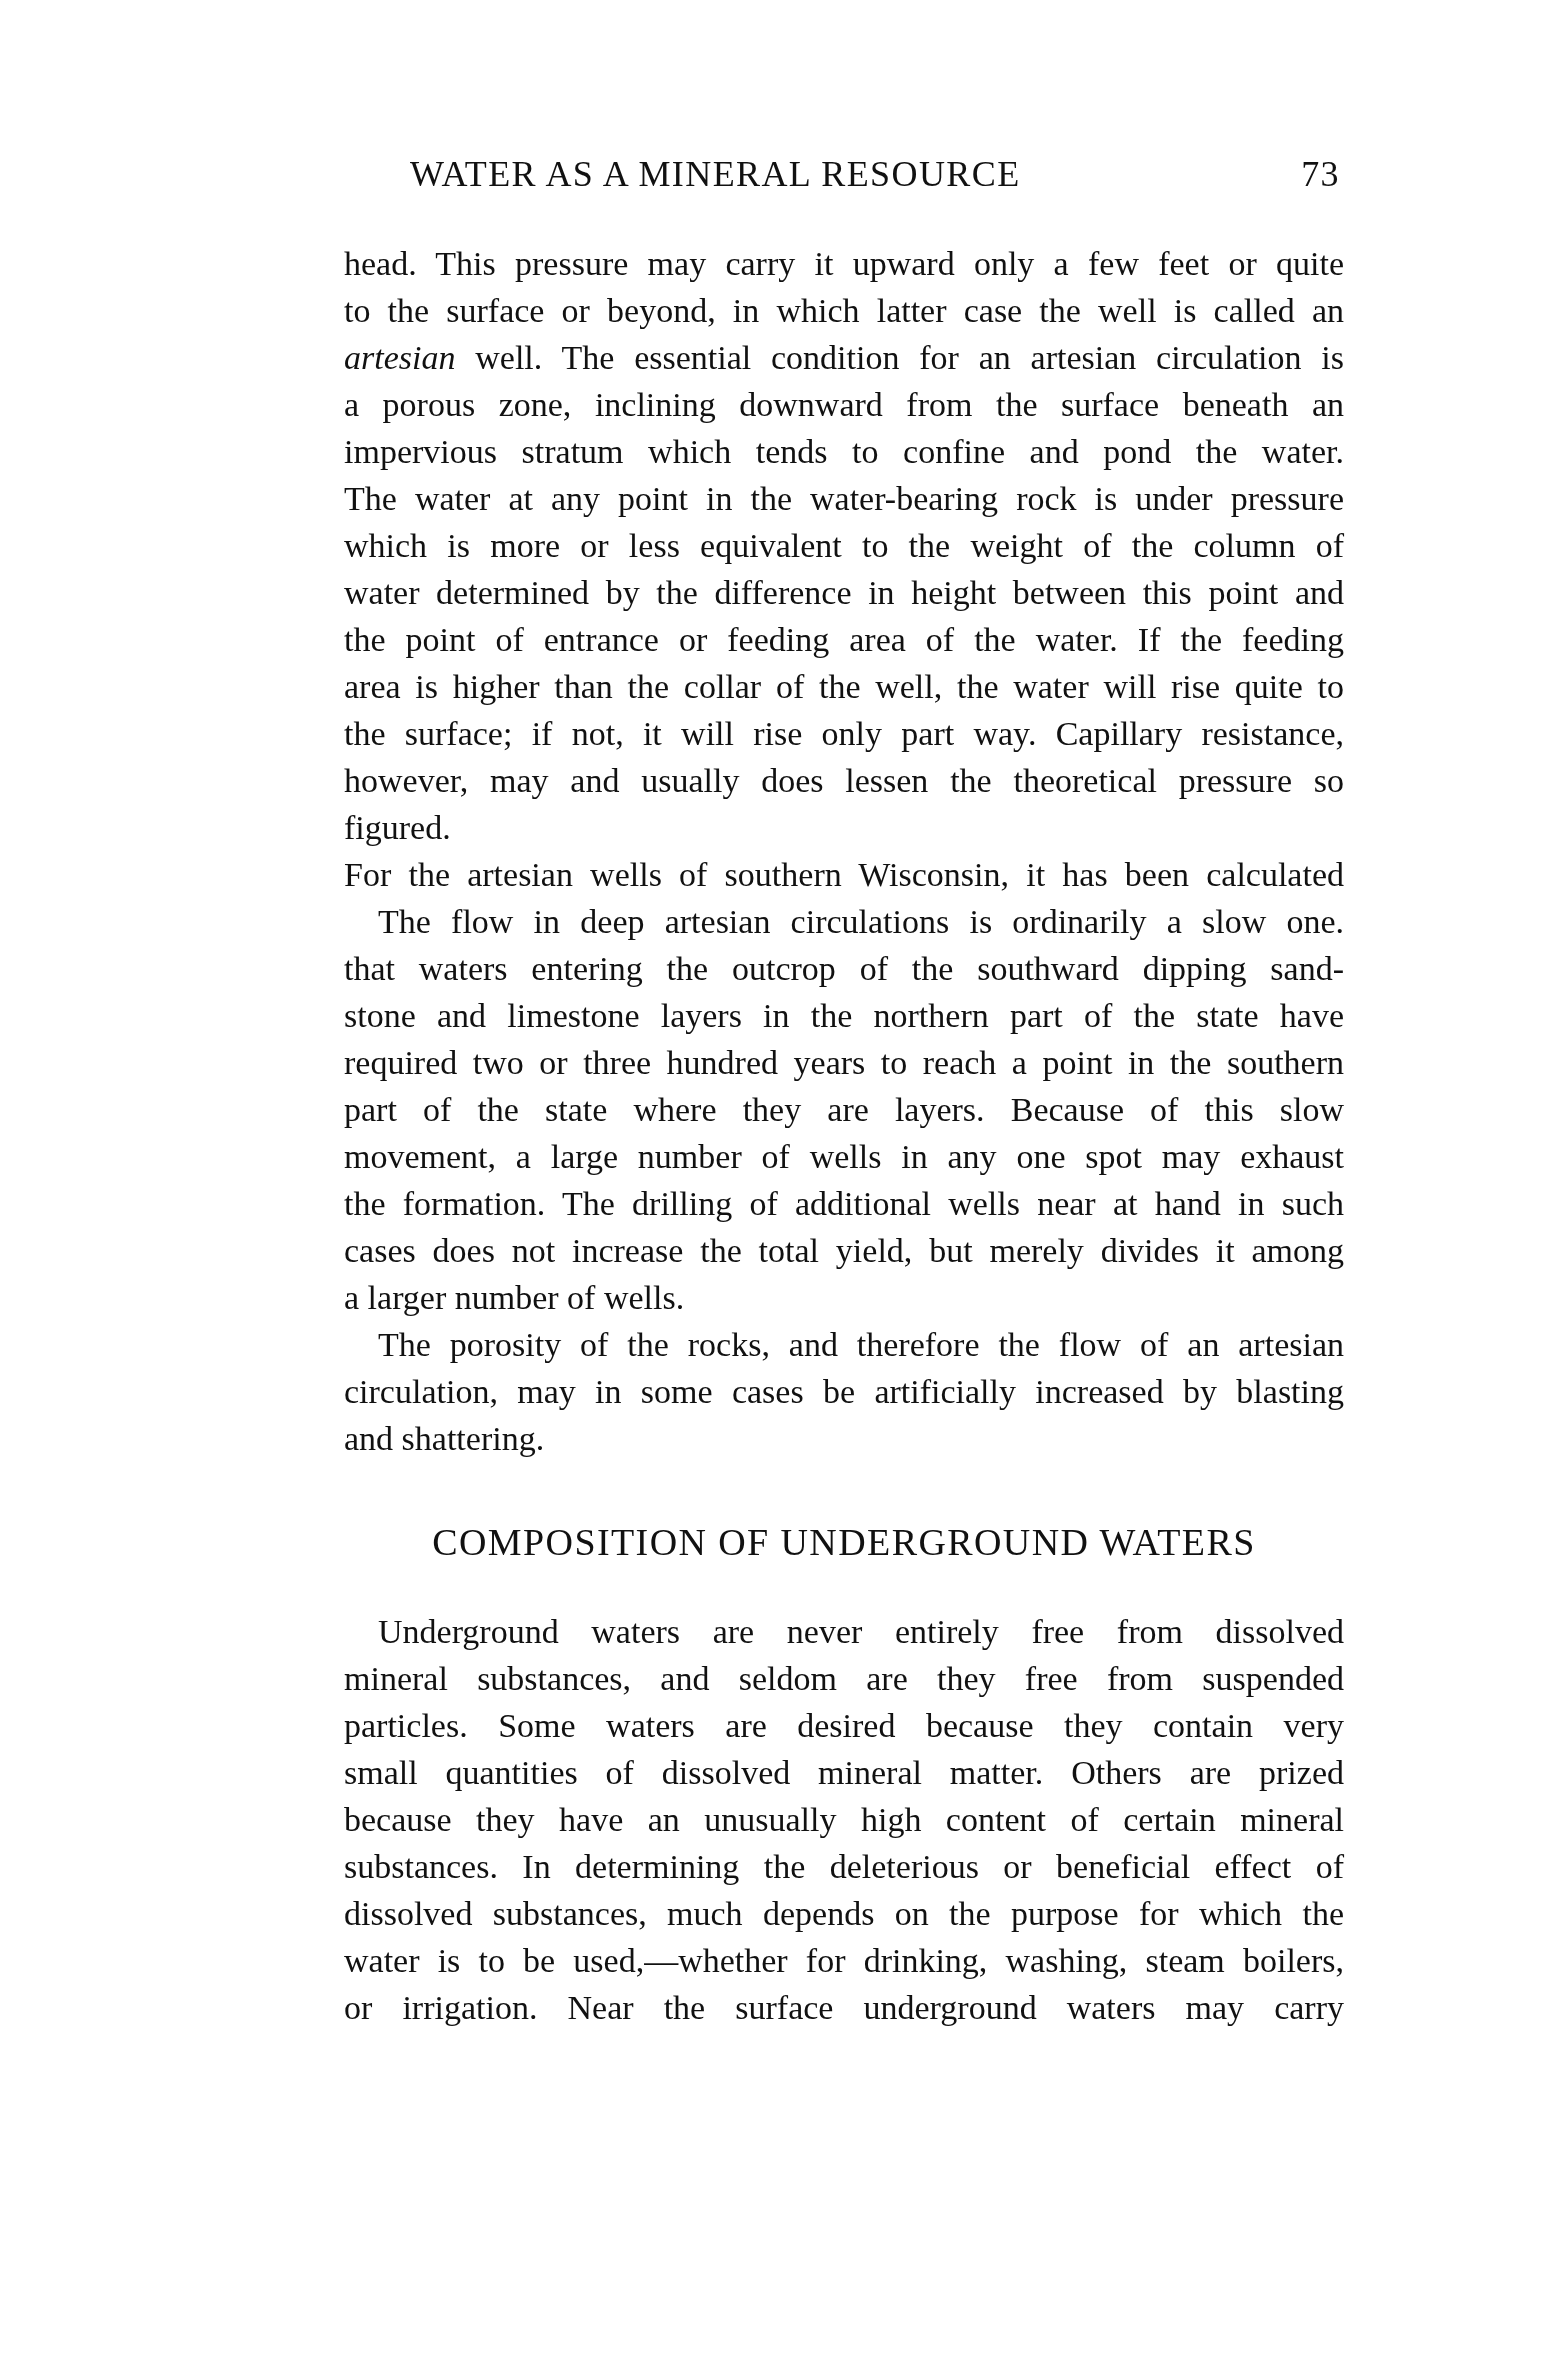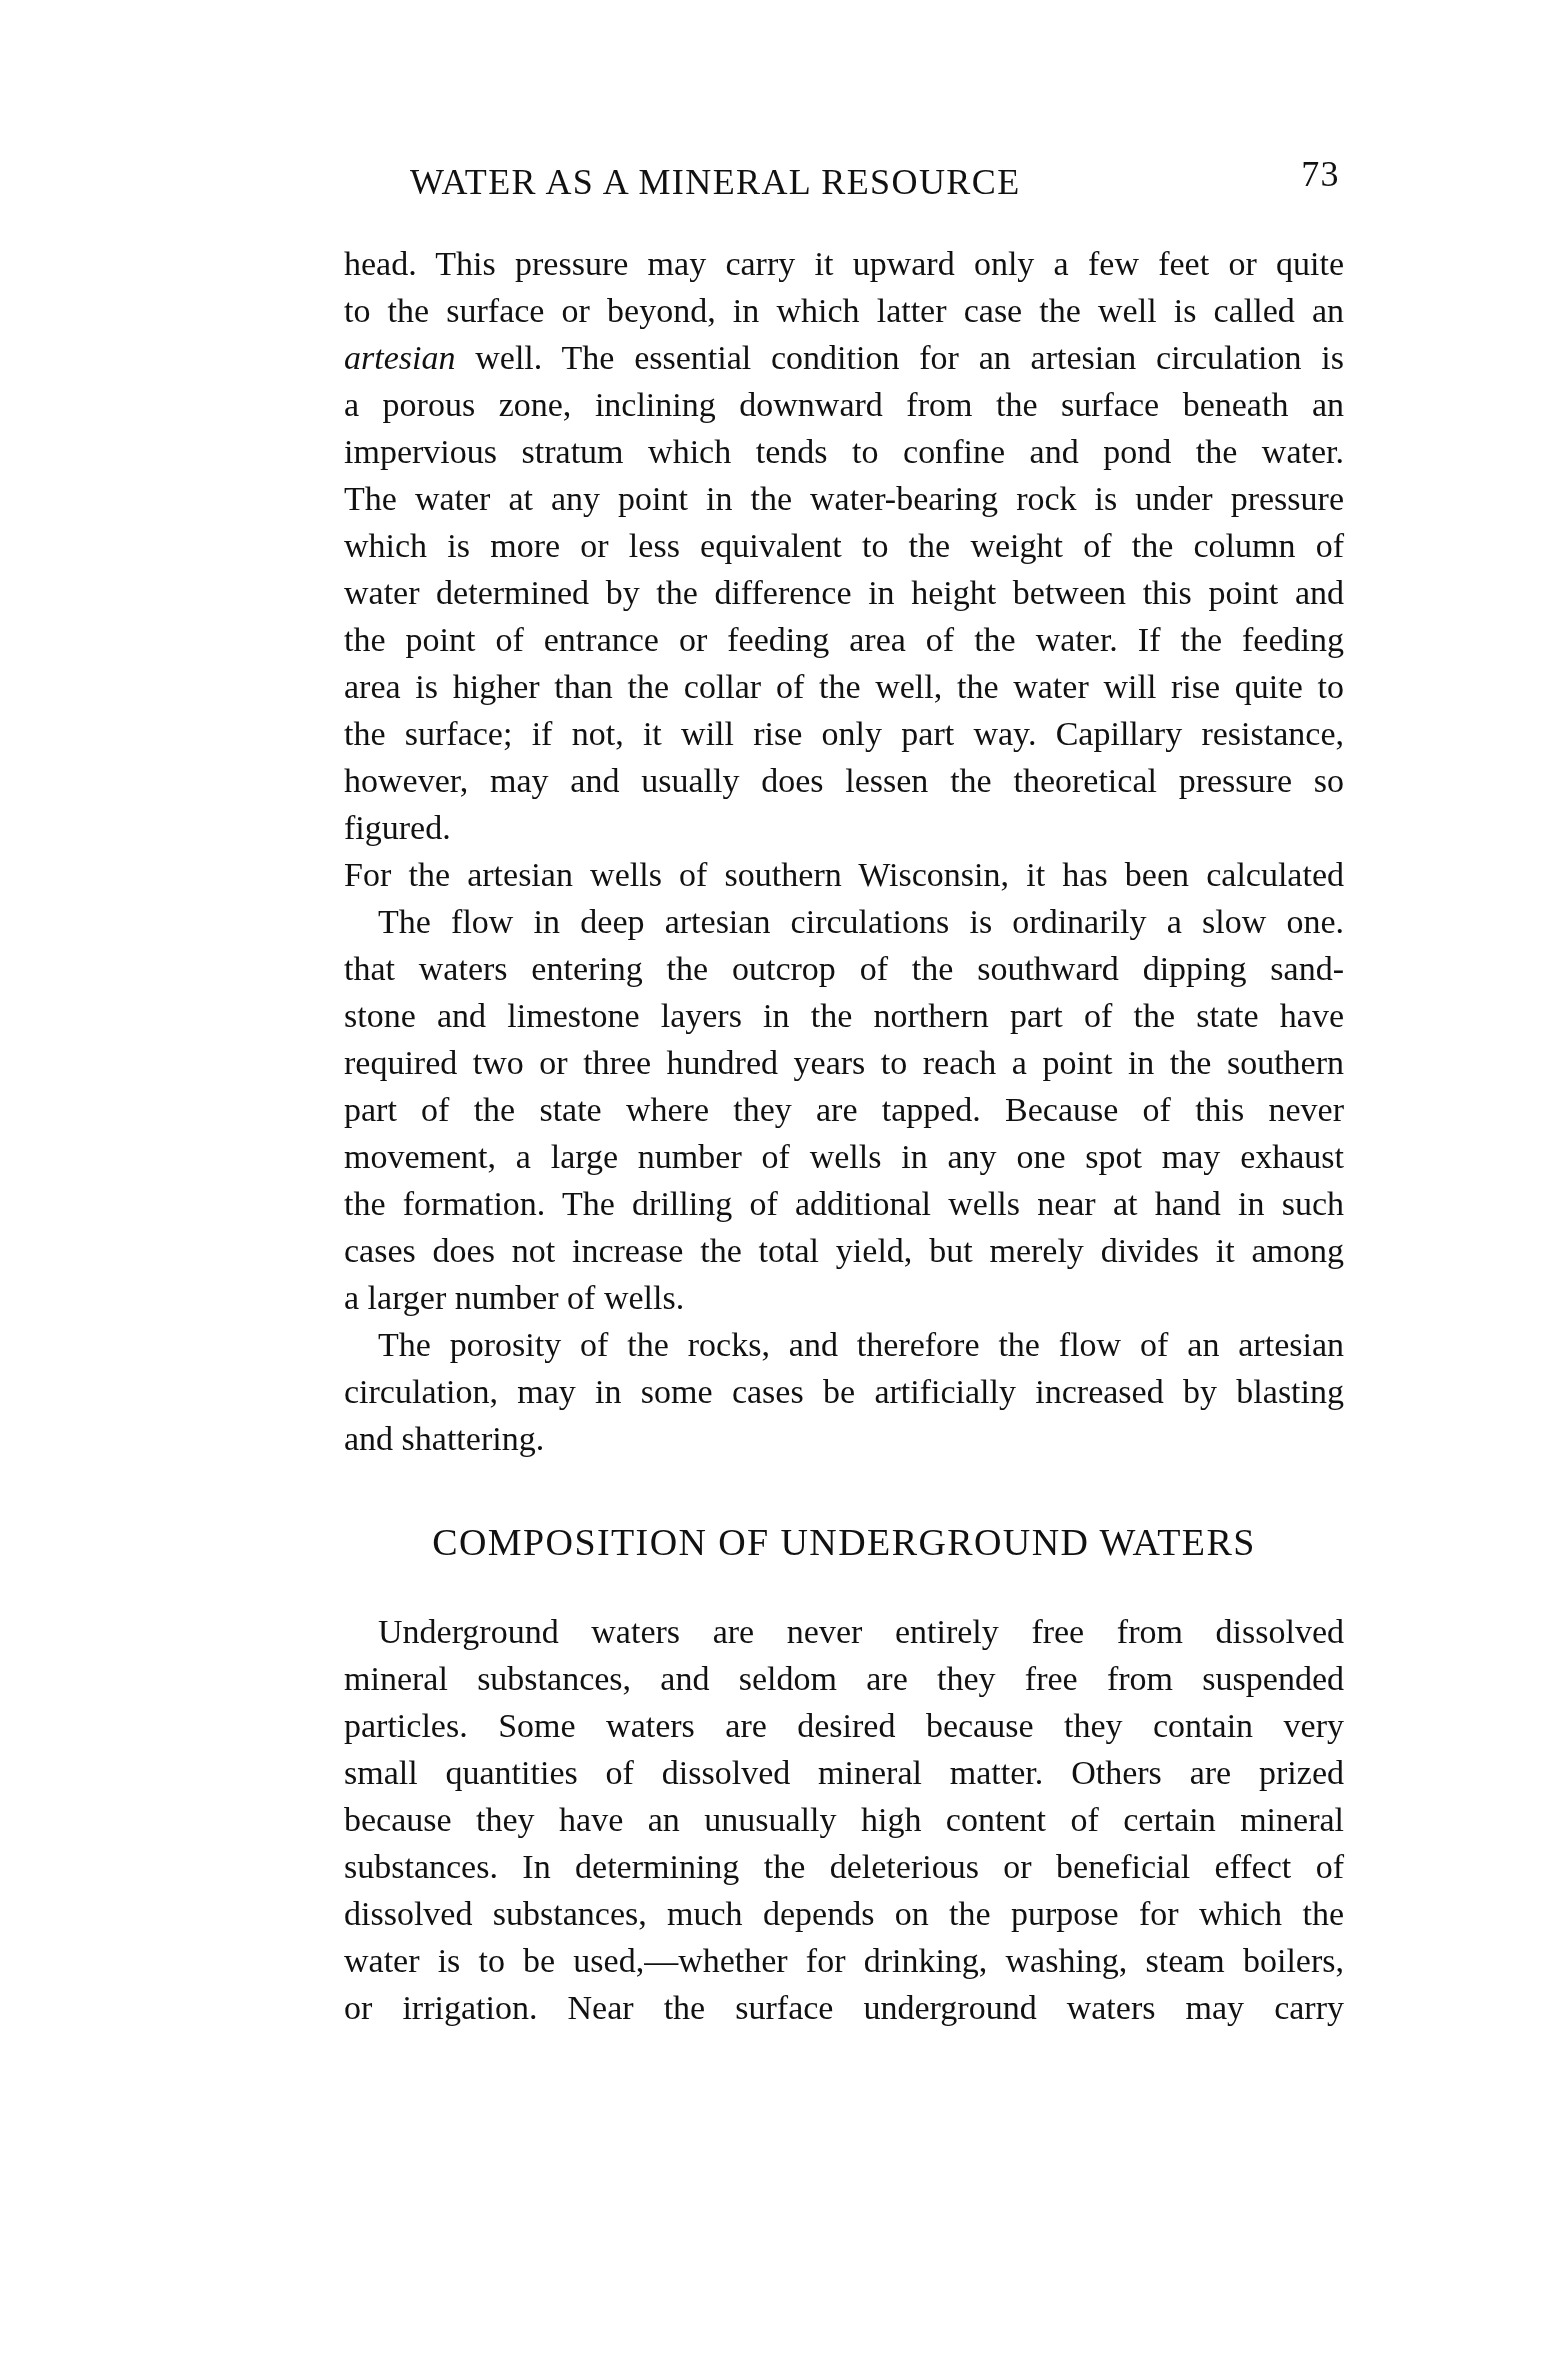--- a/index.html
+++ b/index.html
@@ -1,21 +1,21 @@
 <!DOCTYPE html>
 <html style="font-size:15px"><head>
 <meta charset="utf-8">
 <style>
   html, body { margin:0; padding:0; background:#ffffff; }
   body { width:1555px; height:2374px; position:relative; overflow:hidden;
          font-family:"Liberation Serif","DejaVu Serif",serif; color:#111; }
   .page { position:absolute; left:344px; top:0; width:1000px; }
   .running-head { position:absolute; top:153px; left:0; width:1000px; height:47px;
                   font-size:36px; letter-spacing:1.4px; }
-  .running-head .title { position:absolute; left:66px; top:8px; }
+  .running-head .title { position:absolute; left:66px; top:0; }
   .running-head .num { position:absolute; right:4px; top:0; }
   .body { position:absolute; top:240px; left:0; width:1000px;
           font-size:34px; line-height:47px; text-align:justify; }
   .line { display:block; height:47px; text-align:justify; text-align-last:justify; white-space:nowrap; word-spacing:0; }
   .line.last { text-align-last:left; }
   .line.indent { padding-left:34px; }
   .gap { height:57px; }
   .heading { display:block; text-align:center; font-size:38px; letter-spacing:1.4px; height:47px; }
   .gap2 { height:42px; }
   em { }
@@ -45,21 +45,21 @@
       <span class="line">however, may and usually does lessen the theoretical pressure so</span>
       <span class="line last">figured.</span>
     </div>
 
     <div>
       <span class="line">For the artesian wells of southern Wisconsin, it has been calculated</span>
       <span class="line indent">The flow in deep artesian circulations is ordinarily a slow one.</span>
       <span class="line">that waters entering the outcrop of the southward dipping sand-</span>
       <span class="line">stone and limestone layers in the northern part of the state have</span>
       <span class="line">required two or three hundred years to reach a point in the southern</span>
-      <span class="line">part of the state where they are tapped. Because of this never</span>
+      <span class="line">part of the state where they are layers. Because of this slow</span>
       <span class="line">movement, a large number of wells in any one spot may exhaust</span>
       <span class="line">the formation. The drilling of additional wells near at hand in such</span>
       <span class="line">cases does not increase the total yield, but merely divides it among</span>
       <span class="line last">a larger number of wells.</span>
     </div>
 
     <div>
       <span class="line indent">The porosity of the rocks, and therefore the flow of an artesian</span>
       <span class="line">circulation, may in some cases be artificially increased by blasting</span>
       <span class="line last">and shattering.</span>

